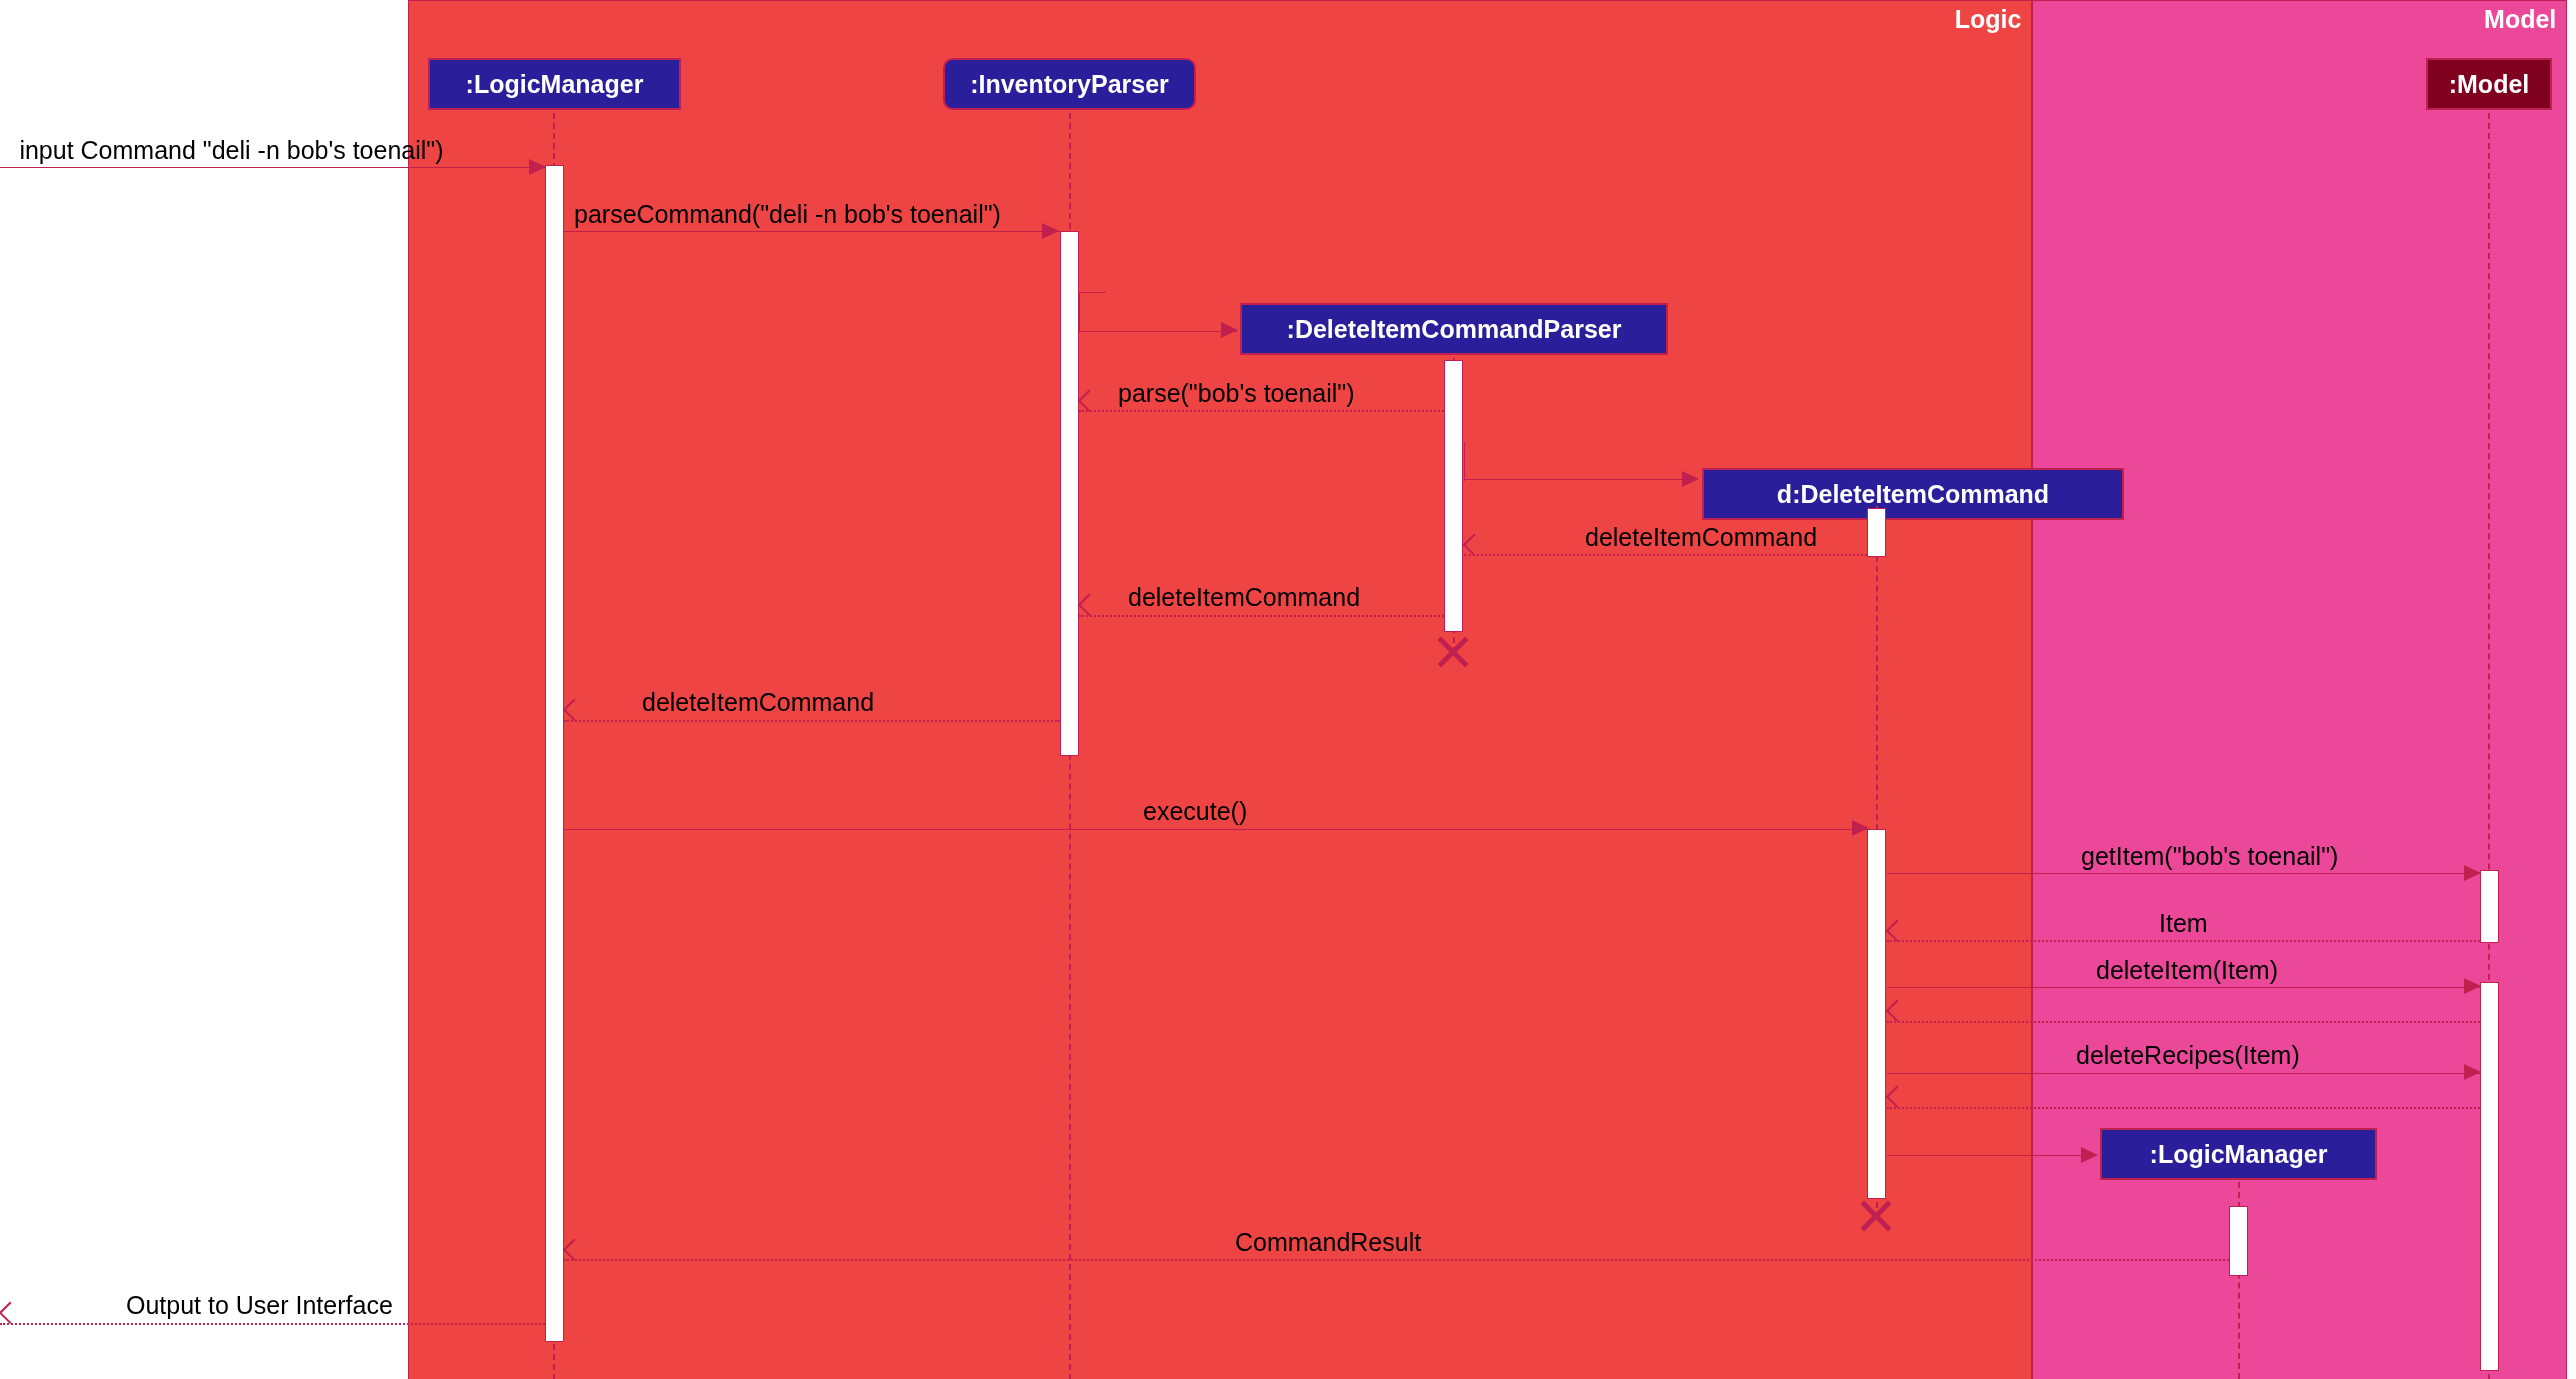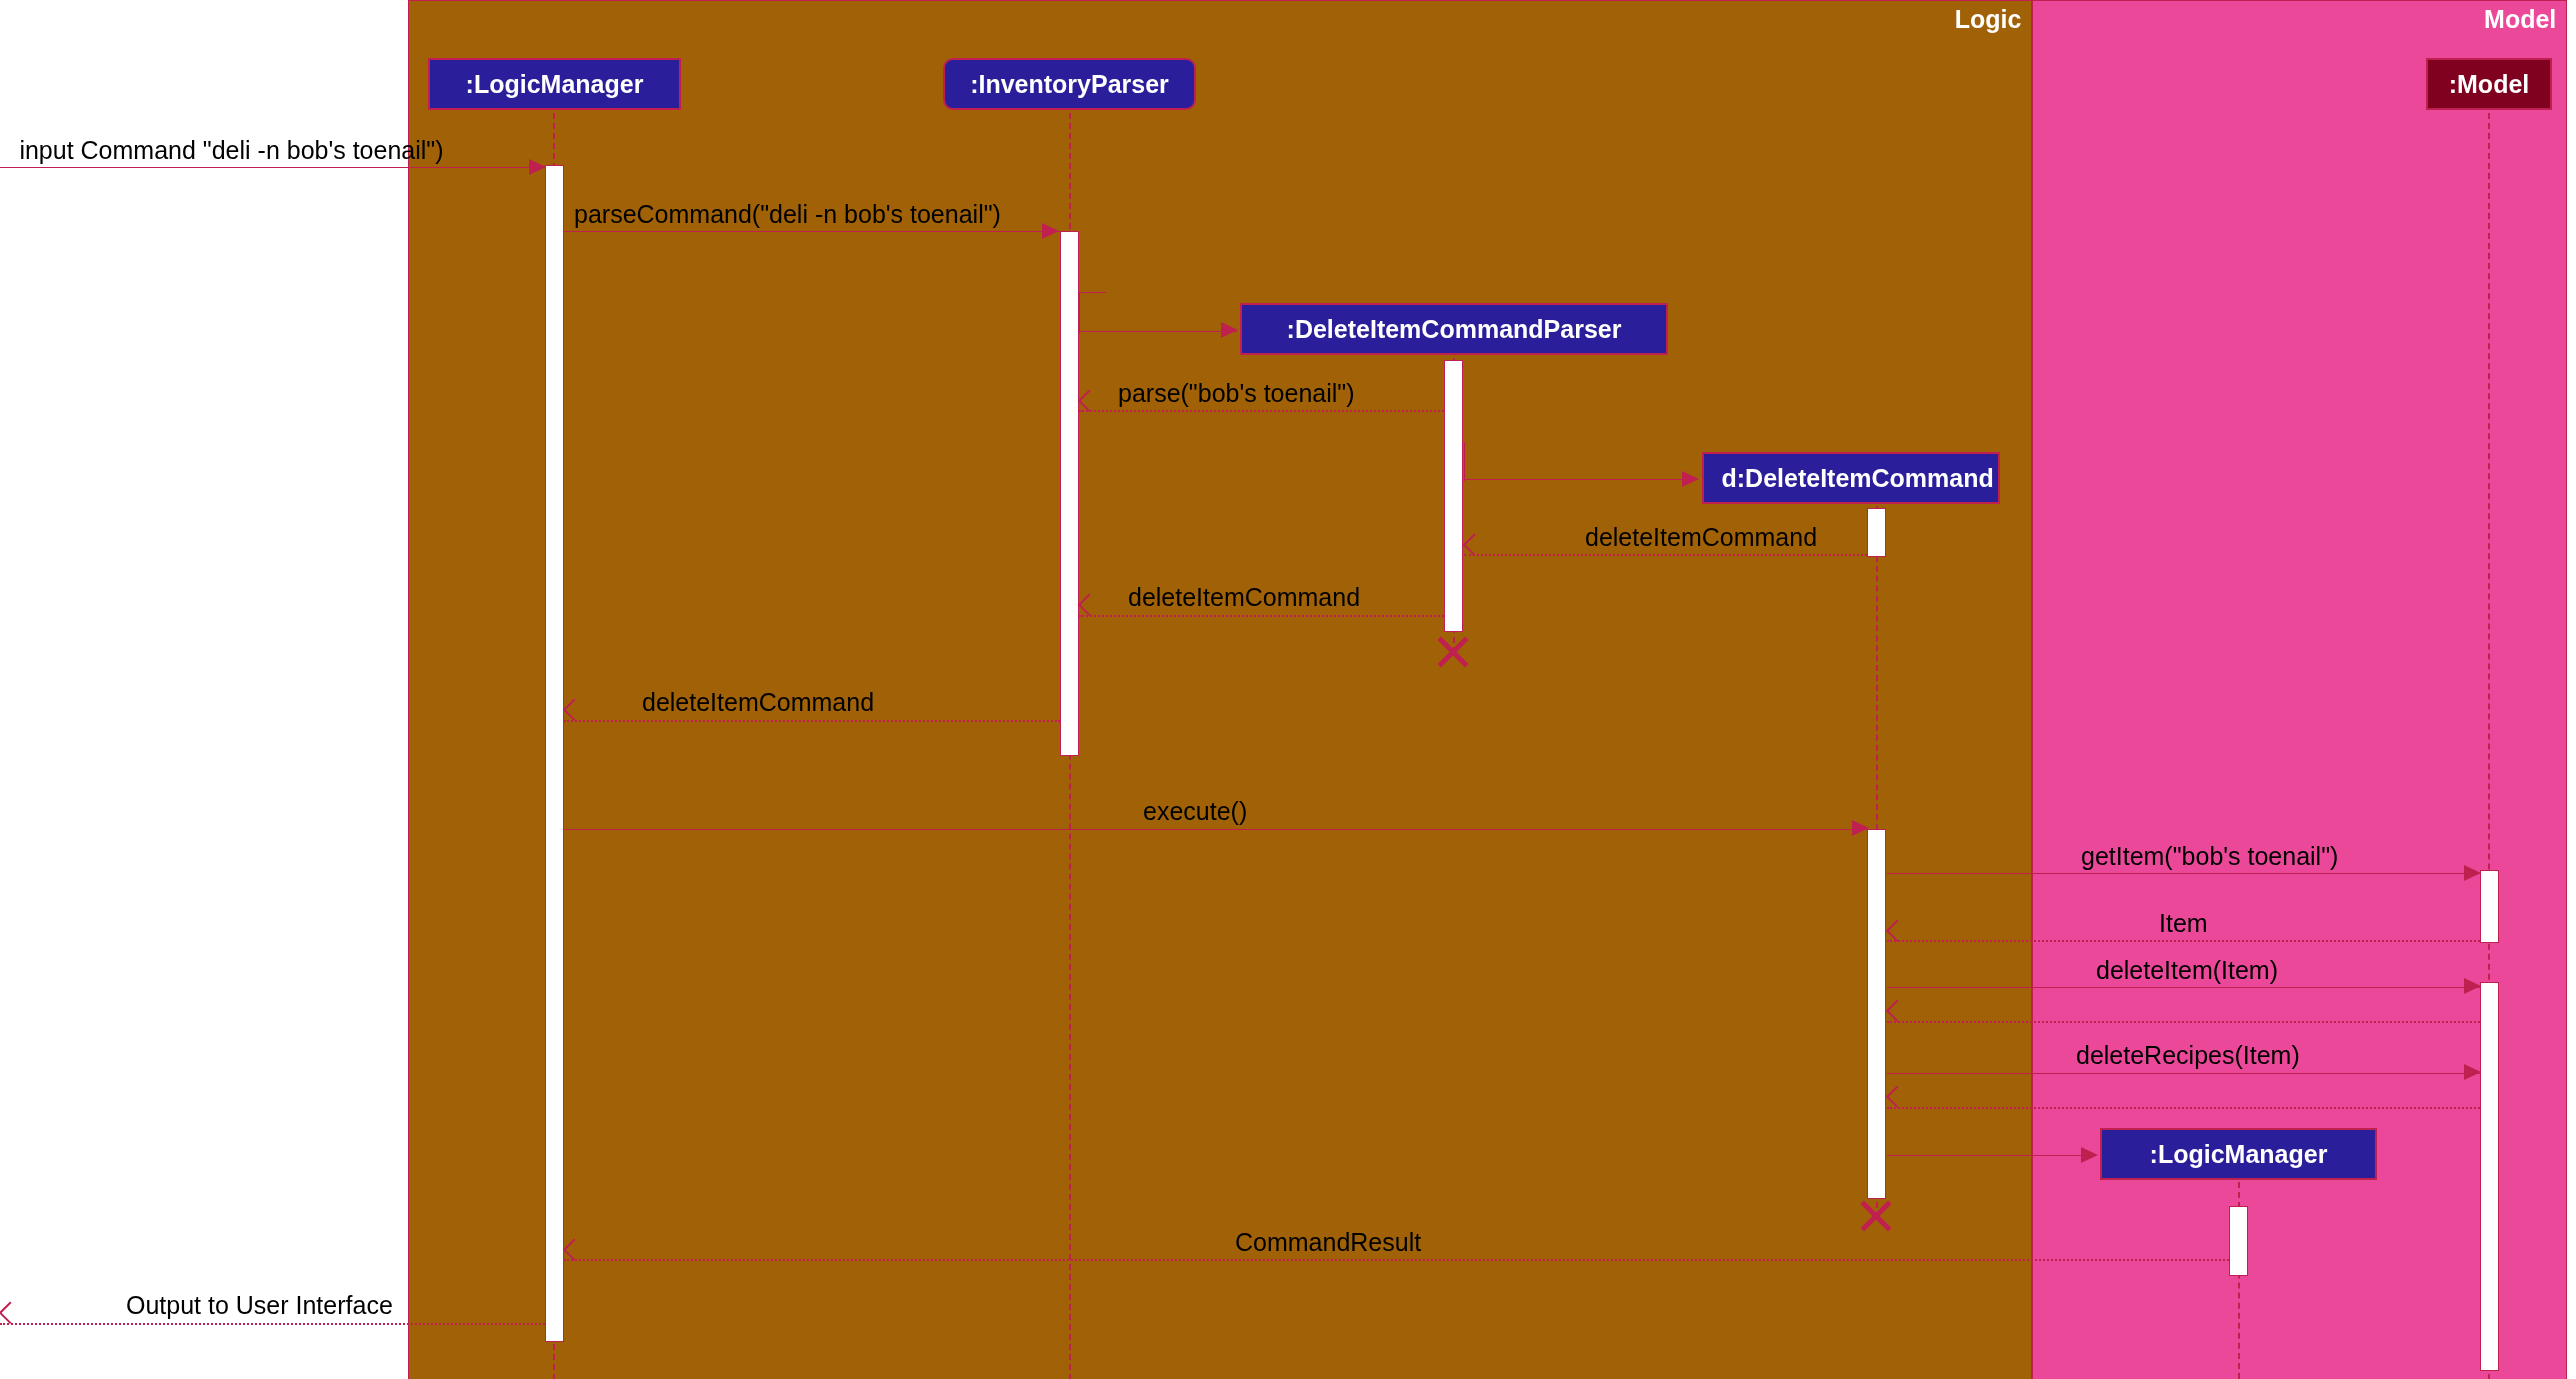--- a/index.html
+++ b/index.html
@@ -10,21 +10,21 @@
     height: 1380px;
     position: relative;
     overflow: hidden;
   }
   .frame {
     position: absolute;
     border: 1.9px solid;
   }
   .frame-logic {
     left: 408px; top: 0; width: 1624px; height: 1380px;
-    background: #a16207;
+    background: #ef4444;
     border-color: #c02050;
   }
   .frame-model {
     left: 2032px; top: 0; width: 535px; height: 1380px;
     background: #ec4899;
     border-color: #c02050;
   }
   .frame-label {
     position: absolute; top: 3.9px; right: 9.7px;
     color: #fff; font-size: 25px; font-weight: 700;
@@ -90,21 +90,21 @@
 <div class="frame frame-logic">
   <div class="frame-label">Logic</div>
 </div>
 <div class="frame frame-model">
   <div class="frame-label">Model</div>
 </div>
 
 <div class="participant" style="left:428px; top:58px; width:253px;">:LogicManager</div>
 <div class="participant" style="left:943px; top:58px; width:253px;border-radius:10px;">:InventoryParser</div>
 <div class="participant" style="left:1240px; top:303px; width:428px;">:DeleteItemCommandParser</div>
-<div class="participant" style="left:1702px; top:452px; width:298px;">d:DeleteItemCommand</div>
+<div class="participant" style="left:1702px; top:468px; width:422px;">d:DeleteItemCommand</div>
 <div class="participant" style="left:2426px; top:58px; width:126px; background:#800020;">:Model</div>
 <div class="participant" style="left:2100px; top:1128px; width:277px;">:LogicManager</div>
 
 <div class="lifeline" style="left:553px; top:113px; height:1267px;"></div>
 <div class="lifeline" style="left:1069px; top:113px; height:1267px;"></div>
 <div class="lifeline" style="left:1453px; top:358px; height:295px;"></div>
 <div class="lifeline" style="left:1876px; top:506px; height:712px;"></div>
 <div class="lifeline" style="left:2488px; top:113px; height:1267px;"></div>
 <div class="lifeline" style="left:2238px; top:1182px; height:197px;"></div>
 

